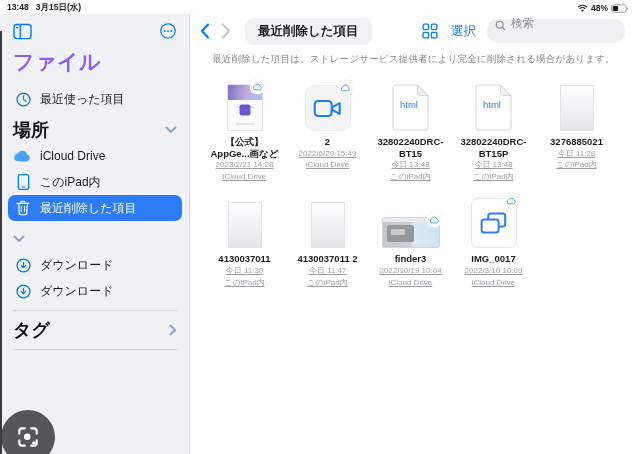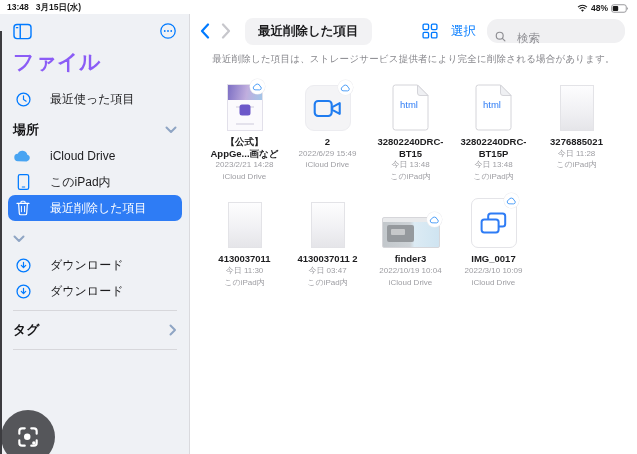--- a/index.html
+++ b/index.html
@@ -21,29 +21,29 @@
   .sb-right { display:flex; align-items:center; gap:3px; }
 
   
   .sidebar {
     position:absolute; top:14px; left:0; bottom:0; width:190px;
     background:#eff1f5; border-right:1px solid #dadade; padding:5px 12px 0 13px;
   }
   .sidebar-top { display:flex; justify-content:space-between; align-items:center; height:24px; }
   .sidebar-title { font-size:21px; font-weight:700; color:#8b5cf6; margin:5px 0 10px; letter-spacing:.5px; }
   .sb-item {
-    display:flex; align-items:center; gap:17px; height:26px; font-size:12px;
+    display:flex; align-items:center; gap:7px; height:26px; font-size:12px;
     color:#1c1c1e; border-radius:7px; margin:0 -5px; padding:0 5px; cursor:default;
   }
   .sb-item .sb-icon { width:20px; display:flex; justify-content:center; color:var(--accent); }
   .sb-item.selected { background:var(--selected); color:#fff; }
   .sb-item.selected .sb-icon { color:#fff; }
   .sb-section {
     display:flex; align-items:center; justify-content:space-between;
-    height:26px; margin-top:5px; font-size:13px; font-weight:700; color:#141416;
+    height:26px; margin-top:5px; font-size:18px; font-weight:700; color:#141416;
   }
   .sb-divider { height:1px; background:#d7d7db; margin:6px 0; }
   .sb-chev { color:#8fa5c4; display:flex; }
 
   
   .lens-button {
     position:absolute; left:1px; top:410px; width:54px; height:54px; border-radius:50%;
     background:#55565a; display:flex; align-items:center; justify-content:center; z-index:40;
   }
   .left-edge { position:absolute; left:0; top:31px; bottom:0; width:2px; background:#3c3c40; z-index:41; }
@@ -53,35 +53,35 @@
   .toolbar { display:flex; align-items:center; height:34px; padding:0 12px 0 8px; gap:7px; }
   .nav-chevron { display:flex; padding:2px; }
   .title-pill {
     background:#f2f2f4; border-radius:8px; padding:5px 13px;
     font-size:12.5px; font-weight:700; color:#1c1c1e; margin-left:5px;
   }
   .tb-spacer { flex:1; }
   .select-label { color:var(--accent); font-size:12.5px; margin:0 4px 0 6px; }
   .search-field {
     width:138px; height:22px; background:#f0f0f2; border-radius:11px;
-    display:flex; align-items:flex-start; gap:11px; padding:12px 8px; color:#8e8e93; font-size:11.5px;
+    display:flex; align-items:flex-end; gap:5px; padding:12px 8px; color:#8e8e93; font-size:11.5px;
   }
   .notice { text-align:center; font-size:9.5px; color:#86868b; margin-top:5px; letter-spacing:.2px; }
 
   
   .files-grid {
     margin:15px 0 0 13px; display:grid; grid-template-columns:repeat(5,83px); row-gap:16px;
   }
   .file-cell { width:83px; display:flex; flex-direction:column; align-items:center; }
   .thumb-wrap { position:relative; height:50px; display:flex; align-items:flex-end; margin-bottom:5px; }
   .file-name {
     font-size:9.5px; font-weight:600; color:#1d1d1f; text-align:center;
     line-height:1.22; white-space:pre-line; overflow-wrap:anywhere; max-width:83px;
   }
-  .file-date, .file-loc { font-size:8px; color:#9d9da2; line-height:1.45; }
+  .file-date, .file-loc { font-size:8px; color:#9d9da2; line-height:1.45;text-decoration:underline; }
 
   
   .pthumb { width:36px; height:47px; background:#fbfafd; border:1px solid #e2e0ea; position:relative; overflow:hidden; }
   .pt-top { height:15px; background:linear-gradient(100deg,#7d6fc4,#c0aede 55%,#a3c6e8); }
   .pt-mid { position:absolute; left:50%; top:56%; transform:translate(-50%,-50%); width:11px; height:11px; background:#6c58c9; border-radius:2.5px; }
   .pt-line { position:absolute; left:8px; right:8px; height:2px; background:#e4e2ec; }
   .vidthumb { width:46px; height:46px; background:#f4f4f6; border:1px solid #ececf0; border-radius:9px; display:flex; align-items:center; justify-content:center; }
   .pagethumb { width:34px; height:46px; background:linear-gradient(180deg,#fdfdfe,#f1f1f4 55%,#e5e5e9); border:1px solid #e3e3e7; }
   .shotthumb { width:58px; height:31px; border-radius:2px; border:1px solid #d6d6da; position:relative; overflow:hidden;
     background:linear-gradient(90deg,#c2c7cb 0%,#cdd2d6 48%,#dcebf4 56%,#cfe4f1 100%); }
@@ -352,21 +352,21 @@
           <div class="file-date">今日 11:30</div>
           <div class="file-loc">このiPad内</div>
         </div>
         <div class="file-cell">
           <div class="thumb-wrap">
             <span style="position:relative;display:flex">
               <div class="pagethumb"></div>
             </span>
           </div>
           <div class="file-name">4130037011 2</div>
-          <div class="file-date">今日 03:47</div>
+          <div class="file-date">今日 11:47</div>
           <div class="file-loc">このiPad内</div>
         </div>
         <div class="file-cell">
           <div class="thumb-wrap">
             <span style="position:relative;display:flex">
               <div class="shotthumb">
                 <div class="shot-bar"></div>
                 <div class="shot-win"></div>
                 <div class="shot-inner"></div>
               </div>

